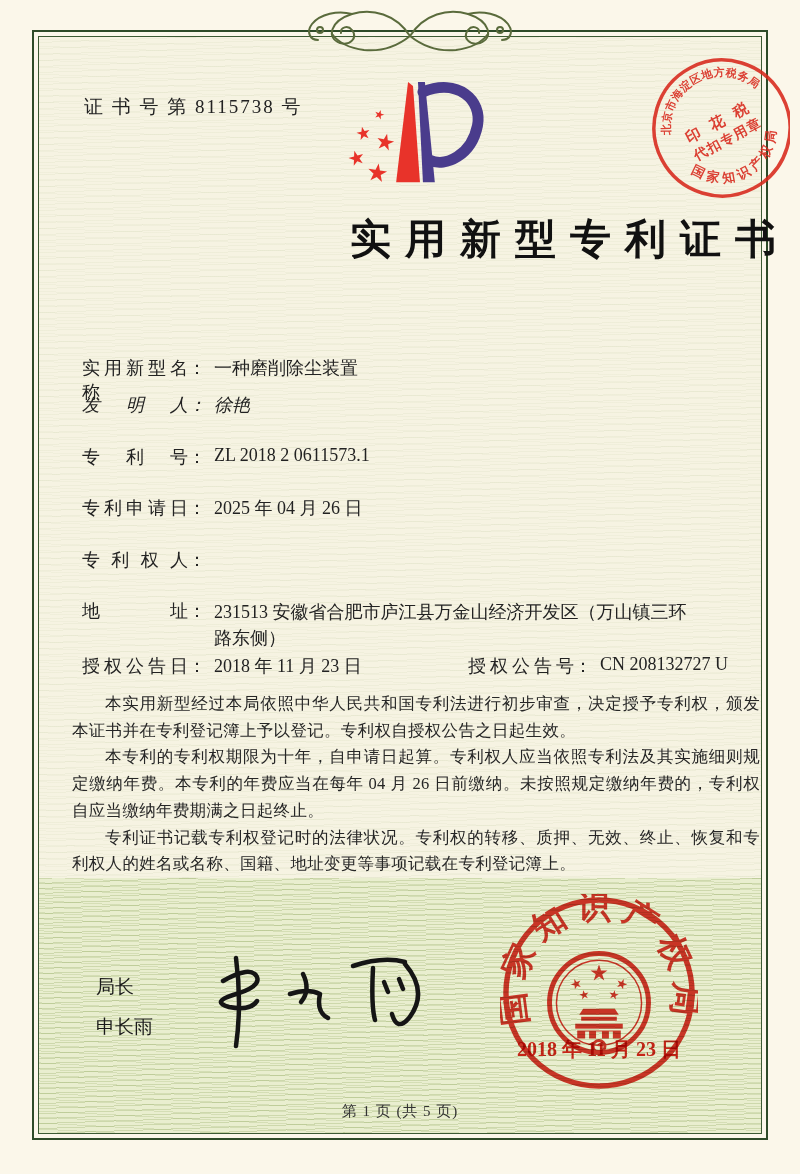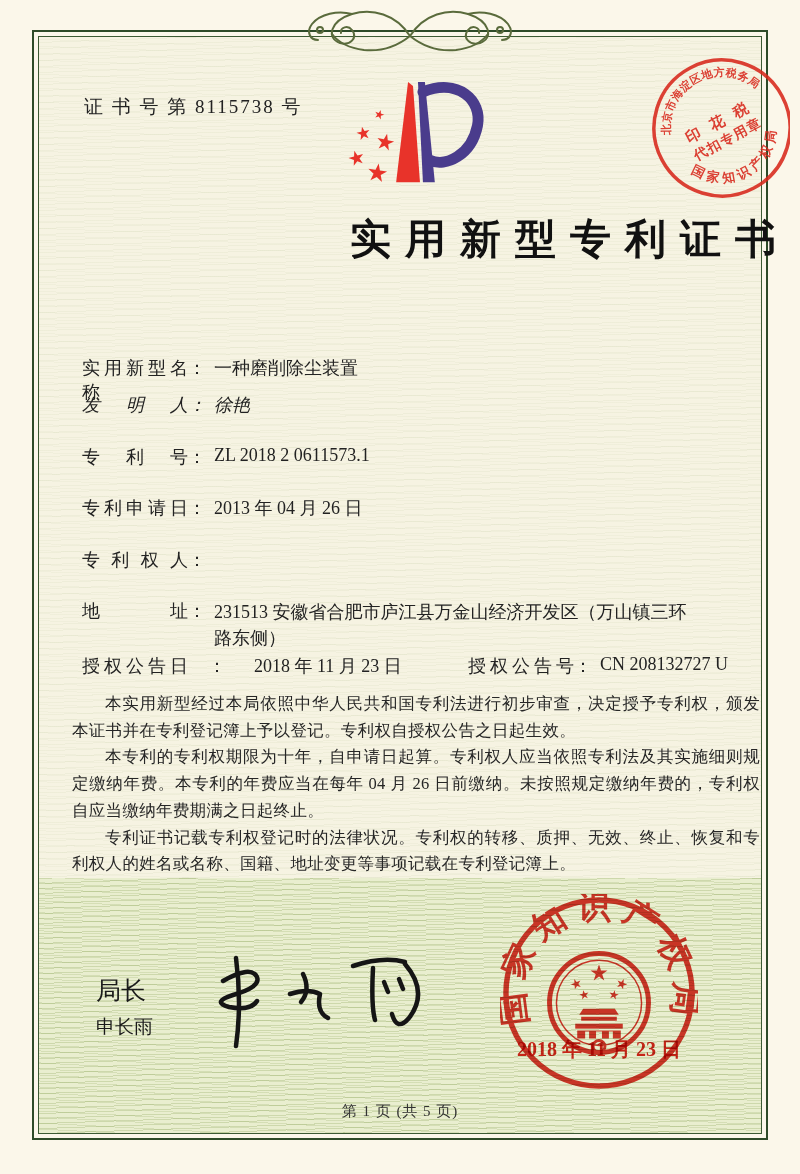--- a/index.html
+++ b/index.html
@@ -40,28 +40,28 @@
   .row .lbl { display:inline-block; width:106px; text-align:justify; text-align-last:justify; flex:none; }
   .row .col { flex:none; }
   .row .val { margin-left:8px; }
   .row-name  { top:356px; }
   .row-inv   { top:393px;font-style:italic; }
   .row-pno   { top:445px; }
   .row-appd  { top:496px; }
   .row-owner { top:548px; }
   .row-addr  { top:599px; }
   .row-addr .val { width:478px; line-height:1.45; }
-  .row-authd { top:654px;gap:20px; }
+  .row-authd { top:654px; }
   .row-authn { top:654px; left:458px; }
 
   .body-text { position:absolute; left:62px; top:691px; width:688px;
     font-size:16.5px; line-height:1.62; text-align:justify; color:#262626; letter-spacing:.3px; }
   .body-text p { text-indent:2em; }
 
-  .signer-title { position:absolute; left:86px; top:974px; font-size:25px;
+  .signer-title { position:absolute; left:86px; top:974px; font-size:19px;
     font-family:"Liberation Sans","DejaVu Sans",sans-serif; color:#1a1a1a; }
   .signer-name { position:absolute; left:86px; top:1014px; font-size:19px;
     font-family:"Liberation Sans","DejaVu Sans",sans-serif; color:#1a1a1a; }
   .signature { position:absolute; left:158px; top:936px; width:300px; height:118px; }
 
   .org-seal { position:absolute; left:490px; top:894px; width:198px; height:198px;
     mix-blend-mode:multiply; opacity:.92; }
   .seal-date { position:absolute; left:494px; top:1036px; width:190px; text-align:center;
     font-size:20px; font-weight:bold; color:#d8281c; mix-blend-mode:multiply; }
 
@@ -142,21 +142,21 @@
       <span class="val">徐艳</span>
   </div>
   <div class="row row-pno">
     <span class="lbl">专利号</span>
       <span class="col">：</span>
       <span class="val">ZL 2018 2 0611573.1</span>
   </div>
   <div class="row row-appd">
     <span class="lbl">专利申请日</span>
       <span class="col">：</span>
-      <span class="val">2013 年 04 月 26 日</span>
+      <span class="val">2025 年 04 月 26 日</span>
   </div>
   <div class="row row-owner">
     <span class="lbl">专利权人</span>
       <span class="col">：</span>
   </div>
   <div class="row row-addr">
     <span class="lbl">地址</span>
       <span class="col">：</span>
       <span class="val">231513 安徽省合肥市庐江县万金山经济开发区（万山镇三环路东侧）</span>
   </div>

